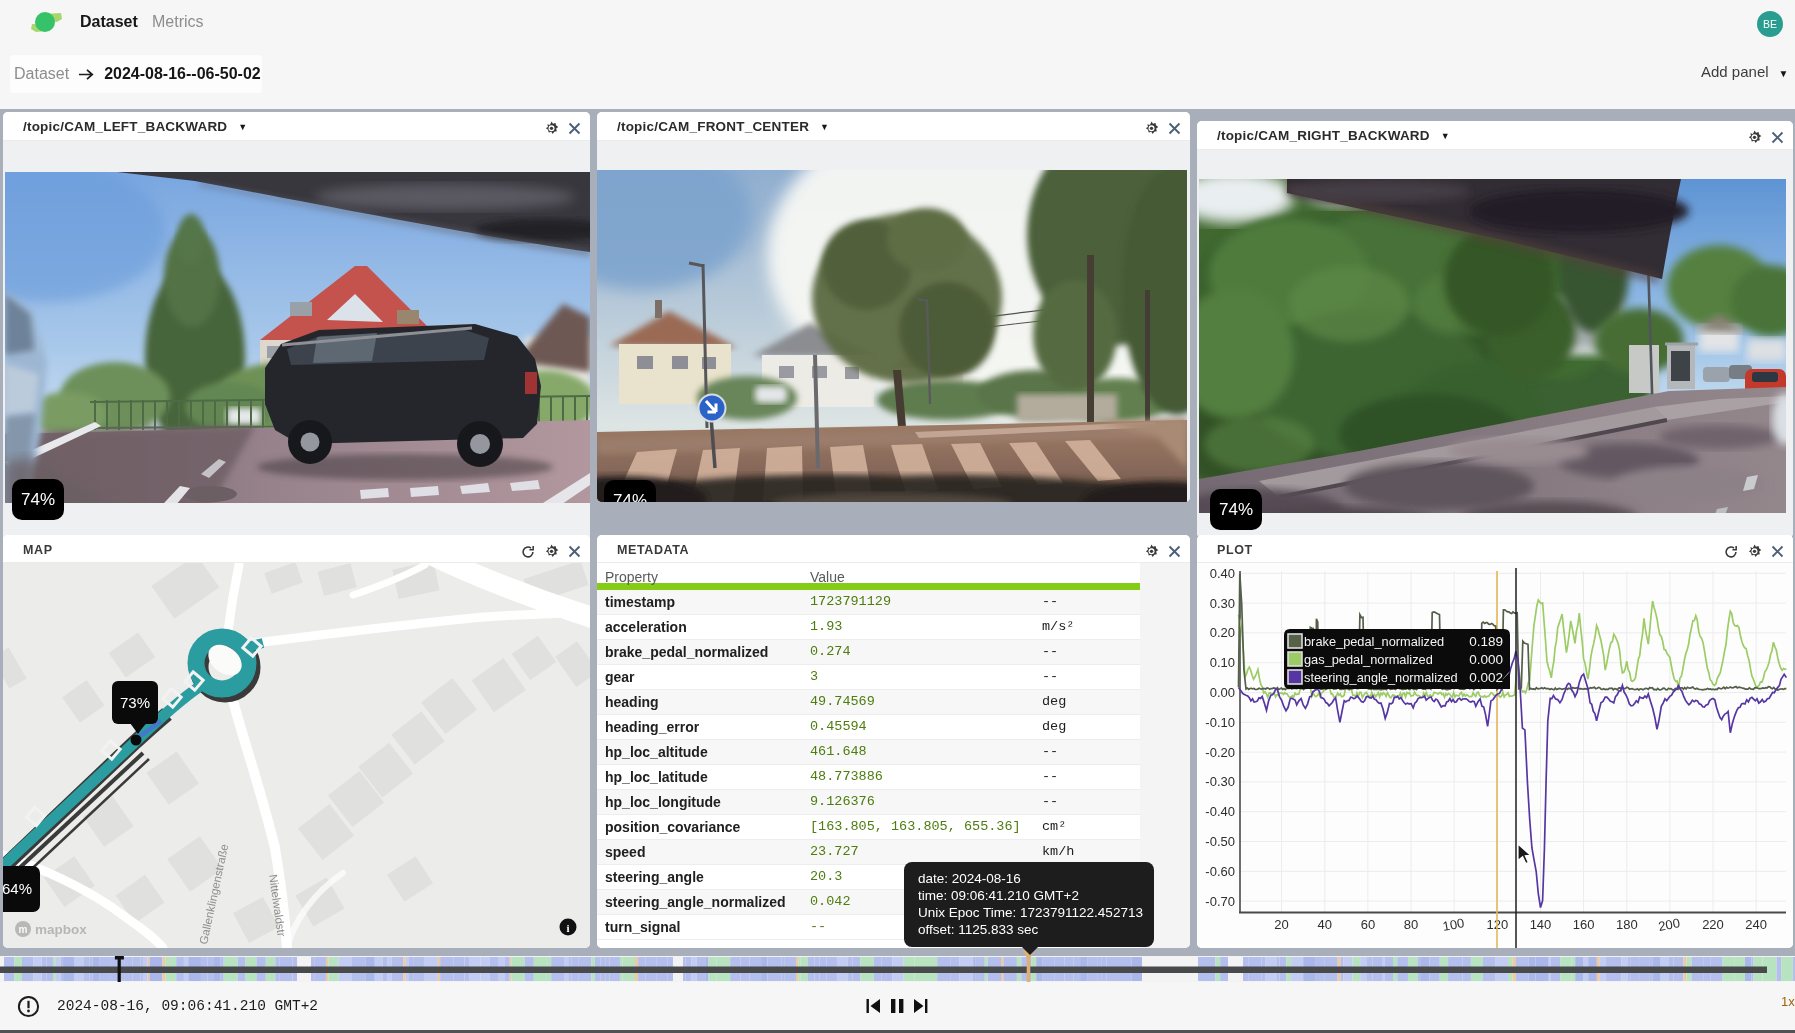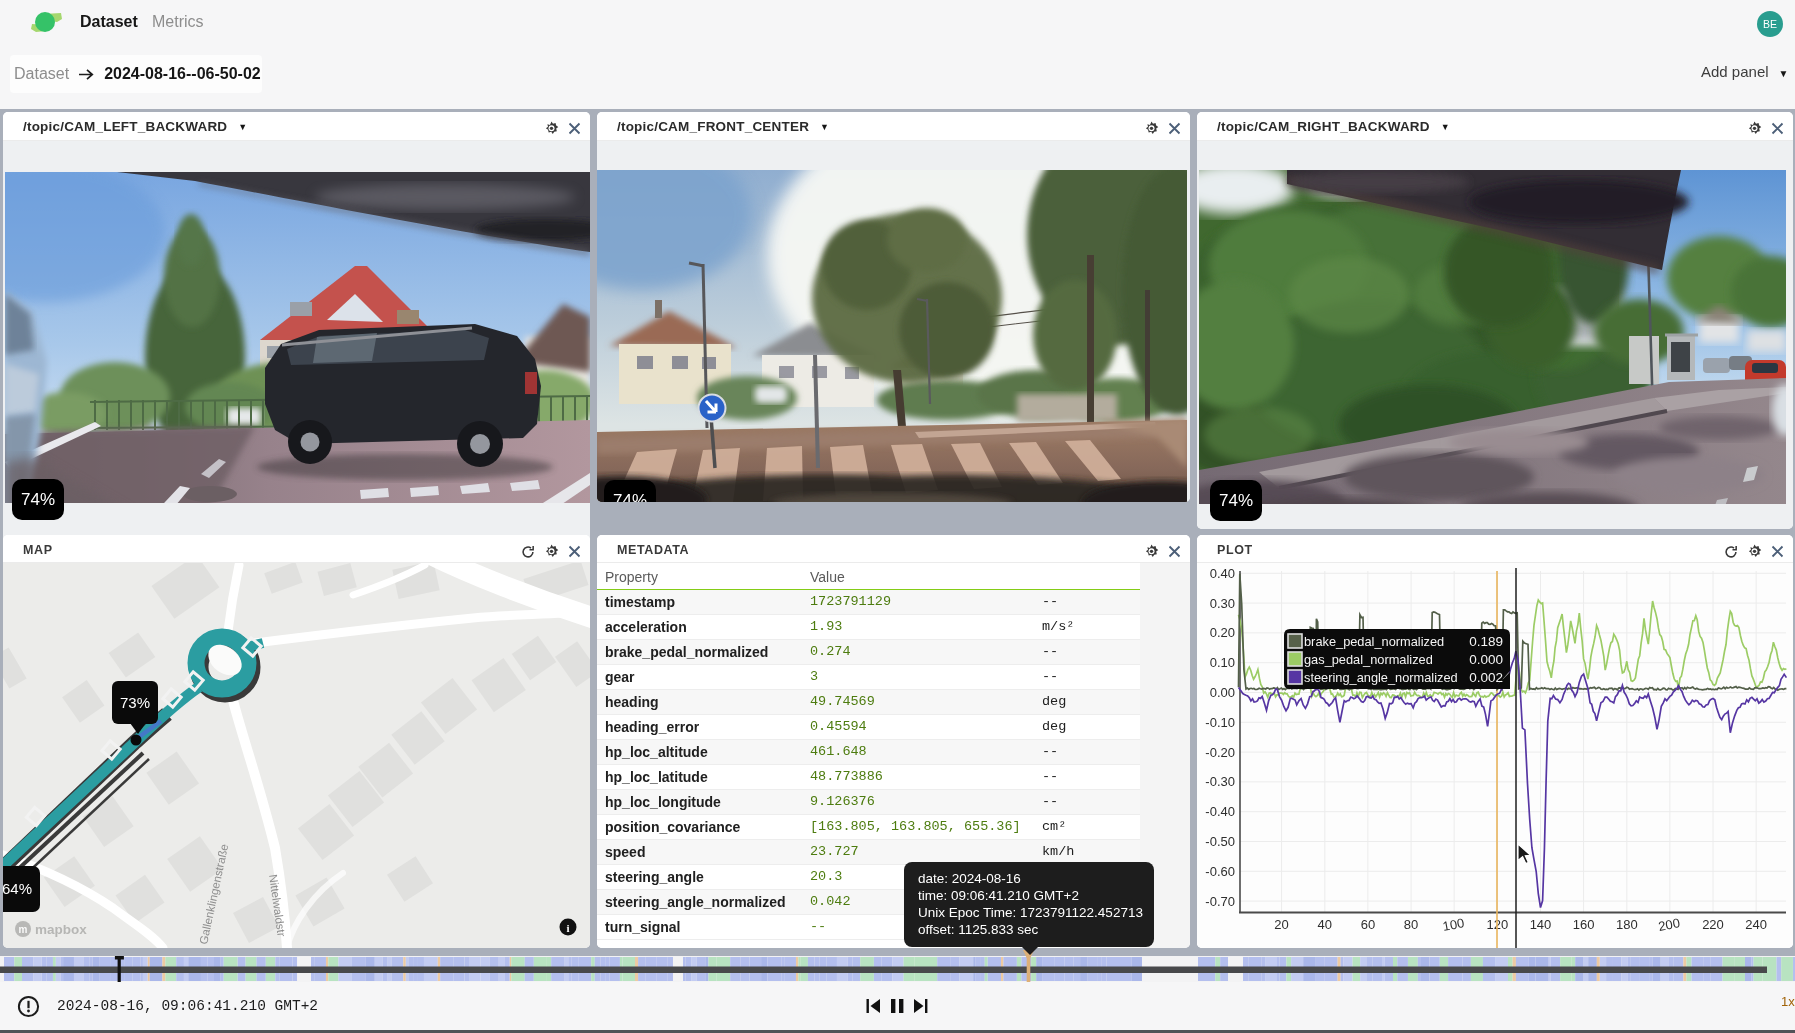--- a/index.html
+++ b/index.html
@@ -30,21 +30,21 @@
   .picons { position:absolute; top:9px; right:9px; display:flex; gap:9px; align-items:center;}
   .pbody { position:absolute; left:0; right:0; bottom:0; background:#eef0f2; }
   .cambody { top:29px; }
   .mapbody { top:28px; background:#ececea;}
   .badge { position:absolute; background:#000; color:#fff; border-radius:10px;
      font-size:17px; display:flex; align-items:center; justify-content:center; }
   
   #meta-table { position:absolute; left:0; top:28px; width:543px; bottom:0; background:#fff; font-size:14px; }
   .mrow { position:absolute; left:0; width:543px; height:25px; border-bottom:1px solid #ededed; }
   .mrow.alt { background:#f7f7f7; }
-  .mhead { color:#5a5a5a; border-bottom:1px solid #84cc16; }
+  .mhead { color:#5a5a5a; border-bottom:7px solid #84cc16; }
   .mc1 { position:absolute; left:8px; top:4px; font-weight:bold; color:#202020; }
   .mhead .mc1 { font-weight:normal; color:#5a5a5a; }
   .mc2 { position:absolute; left:213px; top:4px; font-family:"Liberation Mono", monospace; font-size:13.5px; color:#4d7c0f;}
   .mhead .mc2 { font-family:"Liberation Sans", sans-serif; font-size:14px; color:#5a5a5a;}
   .mc3 { position:absolute; left:445px; top:4px; font-family:"Liberation Mono", monospace; font-size:13.5px; color:#202020;}
   .mhead .mc3 { font-family:"Liberation Sans", sans-serif; font-size:14px; color:#b91c1c;margin-top:32px;}
   
   #meta-tip { position:absolute; left:904px; top:862px; width:250px; height:85px; background:#1d1d1d;
     border-radius:8px; color:#fff; font-size:13.5px; line-height:17px; padding:8px 0 0 14px; z-index:60;}
   #meta-tip:after { content:""; position:absolute; left:118px; bottom:-8px; border:8px solid transparent;
@@ -333,21 +333,21 @@
 
 <path d="M0,339 L0,324 C90,306 210,302 300,306 C420,302 530,312 590,326 L590,339 Z" fill="#2c2621" opacity="0.92" filter="url(#c3)"></path>
 <ellipse cx="25" cy="330" rx="85" ry="24" fill="#211d1a" filter="url(#c3)"></ellipse>
 <ellipse cx="565" cy="333" rx="80" ry="22" fill="#211d1a" filter="url(#c3)"></ellipse>
 <ellipse cx="295" cy="333" rx="120" ry="10" fill="#4f463c" filter="url(#c3)"></ellipse>
 </svg>
 
     <div class="badge" style="left:7px;top:368px;width:52px;height:41px;">74%</div>
   </div>
 
-  <div class="panel" style="left:1197px;top:3px;width:596px;height:417px;">
+  <div class="panel" style="left:1197px;top:12px;width:596px;height:417px;">
     <div class="phead">
         <span class="ptitle">/topic/CAM_RIGHT_BACKWARD<span class="pdrop">▼</span></span>
       <span class="picons">
           <svg width="15" height="15" viewBox="0 0 24 24">
             <path fill="#3a3a3a" d="M12 0.8l2.4 3.4 4.1-1 1 4.1 3.4 2.4-3.4 2.4 1 4.1-4.1 1-2.4 3.4-2.4-3.4-4.1 1-1-4.1L3 11.7l3.4-2.4-1-4.1 4.1 1z"></path>
             <circle cx="12" cy="11.7" r="4.8" fill="#fff"></circle>
             <circle cx="12" cy="11.7" r="2.7" fill="#3a3a3a"></circle>
           </svg> 
           <svg width="13" height="13" viewBox="0 0 13 13">
             <path d="M1.5 1.5 L11.5 11.5 M11.5 1.5 L1.5 11.5" stroke="#4c5f78" stroke-width="1.9" fill="none"></path>

